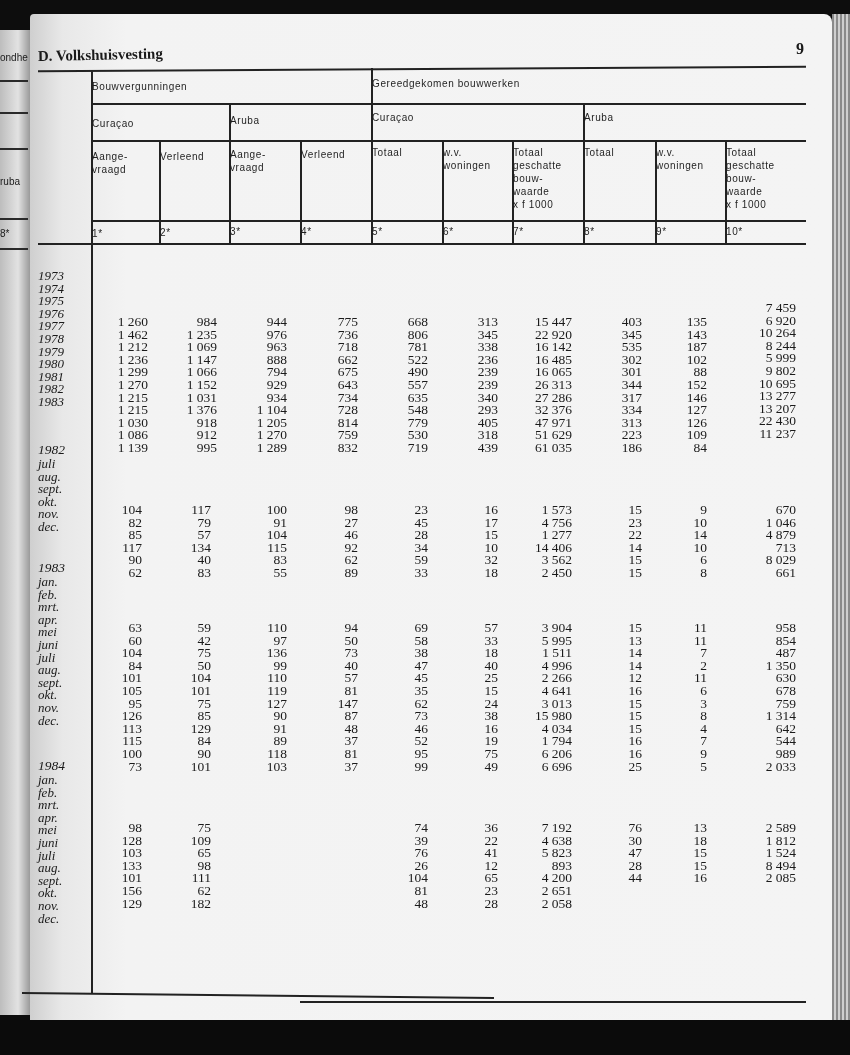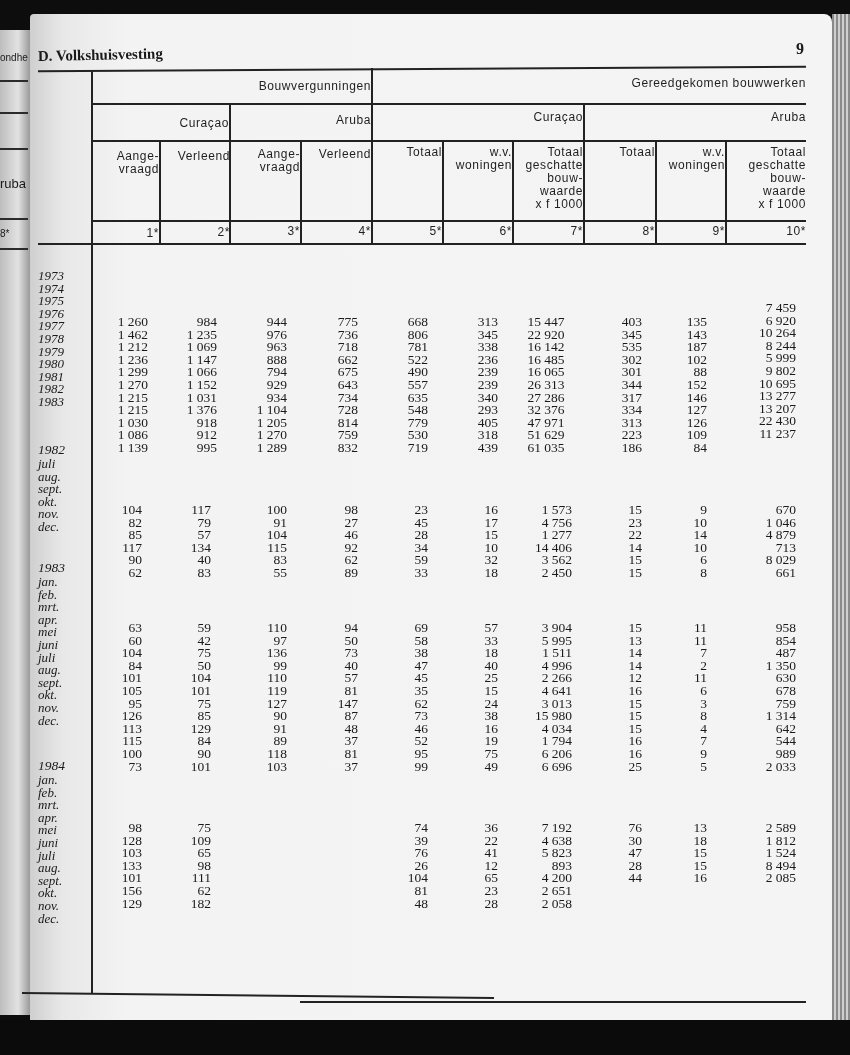--- a/index.html
+++ b/index.html
@@ -23,36 +23,36 @@
     background: repeating-linear-gradient(90deg, #8a8a8a 0 2px, #cfcfcf 2px 4px);
   }
   .section-title {
     position: absolute; left: 38px; top: 48px; font-size: 15px; font-weight: bold;
     transform: rotate(-1.2deg); transform-origin: left bottom;
   }
   .page-number { position: absolute; left: 796px; top: 40px; font-size: 16px; font-weight: bold; }
   .rule { position: absolute; background: #222; }
   .vline { position: absolute; width: 1.5px; background: #222; }
   .hdr {
-    position: absolute; font-family: "Liberation Sans", sans-serif; font-size: 12px;
-    letter-spacing: 0.6px; text-align: right; line-height: 13px; color: #1f1f1f;
+    position: absolute; font-family: "Liberation Sans", sans-serif; font-size: 10px;
+    letter-spacing: 0.6px; text-align: left; line-height: 13px; color: #1f1f1f;
   }
   .col { position: absolute; font-size: 13.5px; line-height: 12.6px; text-align: right; white-space: pre; margin-top: 46px; }
   .lbl { position: absolute; font-size: 13px; line-height: 12.6px; font-style: italic; left: 38px; white-space: pre; }
   .bottom-shadow { position: absolute; left: 0; top: 1020px; width: 850px; height: 35px; background: #0b0b0b; }
 </style>
 </head>
 <body>
 
 <div class="left-page">
   <span class="frag" style="top:22px;">ondhe</span>
   <div class="hline" style="top:50px;"></div>
   <div class="hline" style="top:82px;"></div>
   <div class="hline" style="top:118px;"></div>
-  <span class="frag" style="top:146px;font-size:13px;">ruba</span>
+  <span class="frag" style="top:146px;font-size:10px;">ruba</span>
   <div class="hline" style="top:188px;"></div>
   <span class="frag" style="top:198px;">8*</span>
   <div class="hline" style="top:218px;"></div>
 </div>
 
 <div class="page"></div>
 <div class="page-edge"></div>
 
 <div class="section-title">D. Volkshuisvesting</div>
 <div class="page-number">9</div>
@@ -187,21 +187,21 @@
 345
 338
 236
 239
 239
 340
 293
 405
 318
 439</div>
-<div class="col" style="left:520px;top:270px;width:52px;text-align:center;">15 447
+<div class="col" style="left:520px;top:270px;width:52px;text-align:right;">15 447
 22 920
 16 142
 16 485
 16 065
 26 313
 27 286
 32 376
 47 971
 51 629
 61 035</div>

